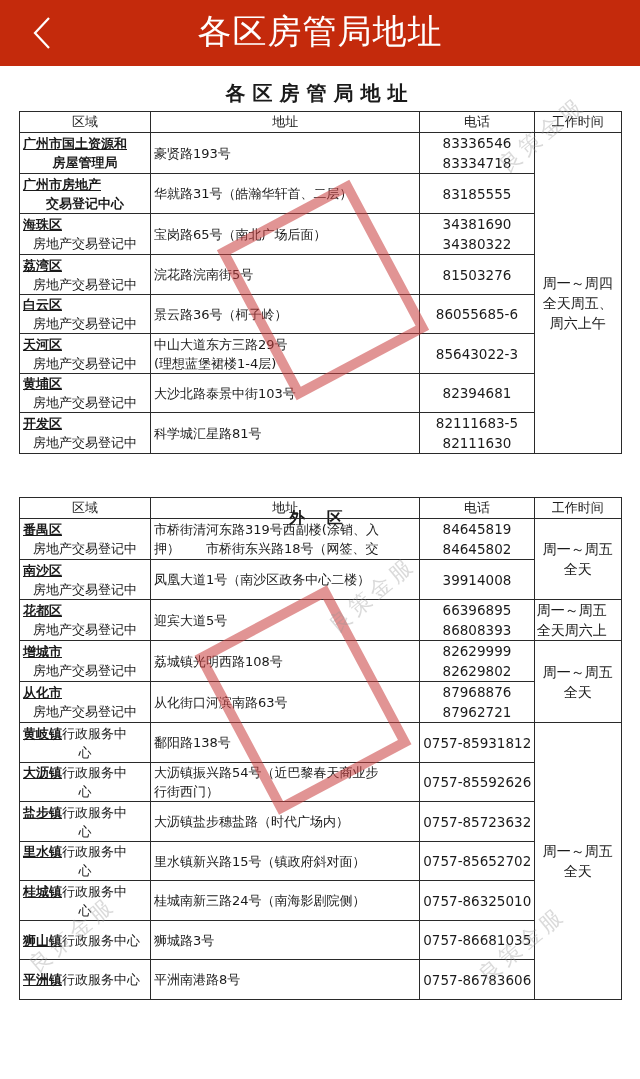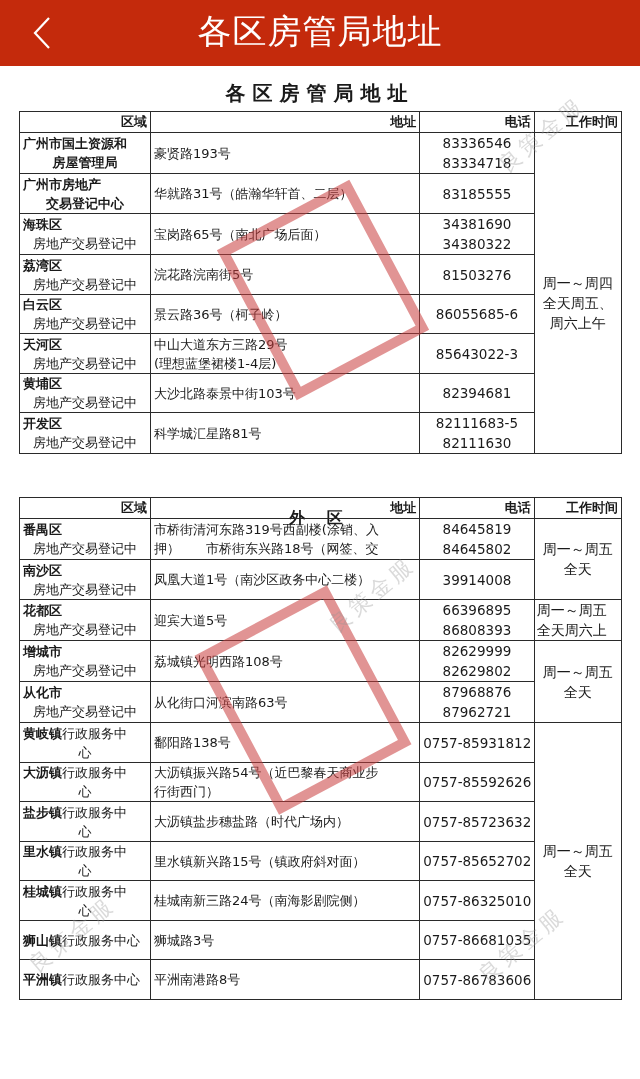--- a/index.html
+++ b/index.html
@@ -30,27 +30,27 @@
   }
   table.grid {
     position:absolute; left:19px; border-collapse:collapse;
     table-layout:fixed; width:603px;
     font-size:13px;
   }
   table.grid td, table.grid th {
     border:1.5px solid #2a2a2a; padding:0 3px; vertical-align:middle;
     overflow:hidden; white-space:nowrap;
   }
-  table.grid th { font-weight:bold; text-align:right; height:20px; font-size:13px; }
+  table.grid th { font-weight:normal; text-align:center; height:20px; font-size:13px; }
   .c-area { width:126px; }
   .c-addr { width:259px; }
   .c-tel  { width:110px; }
   .c-hrs  { width:84px; }
   td.area { line-height:19px; font-size:13px; }
-  td.area .nm { font-weight:bold; }
+  td.area .nm { font-weight:bold;text-decoration:underline; }
   td.area .sub { font-weight:normal;text-align:center; }
   td.addr { line-height:19px; font-size:13px; }
   td.tel { text-align:center; line-height:20px; font-size:13.5px; }
   td.hrs { text-align:center; line-height:20px; font-size:14px; white-space:normal; }
   td.hrs.left { text-align:left; padding-left:2px; }
   .line { display:block; }
   tr.r40 td { height:38px; }
   tr.r41 td { height:39px; }
   .stamp {
     position:absolute; border:10px solid rgba(200,60,60,0.55);

